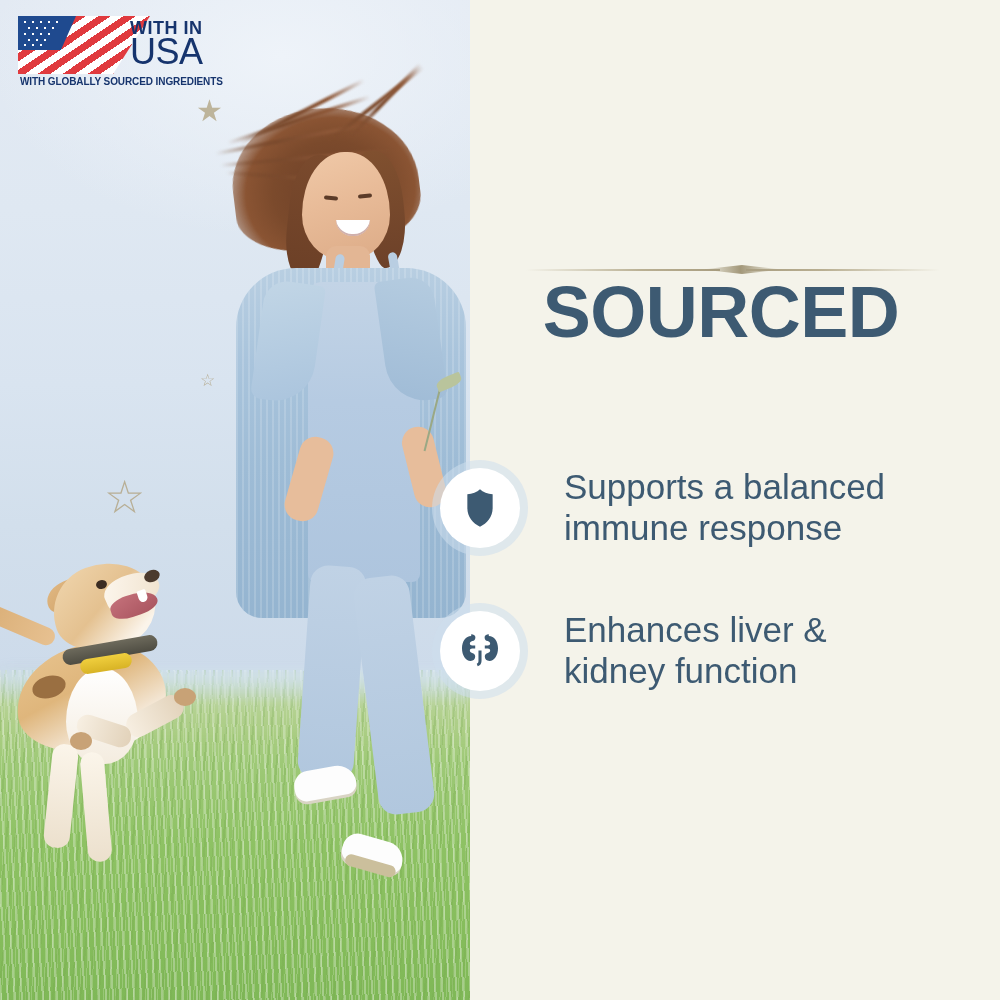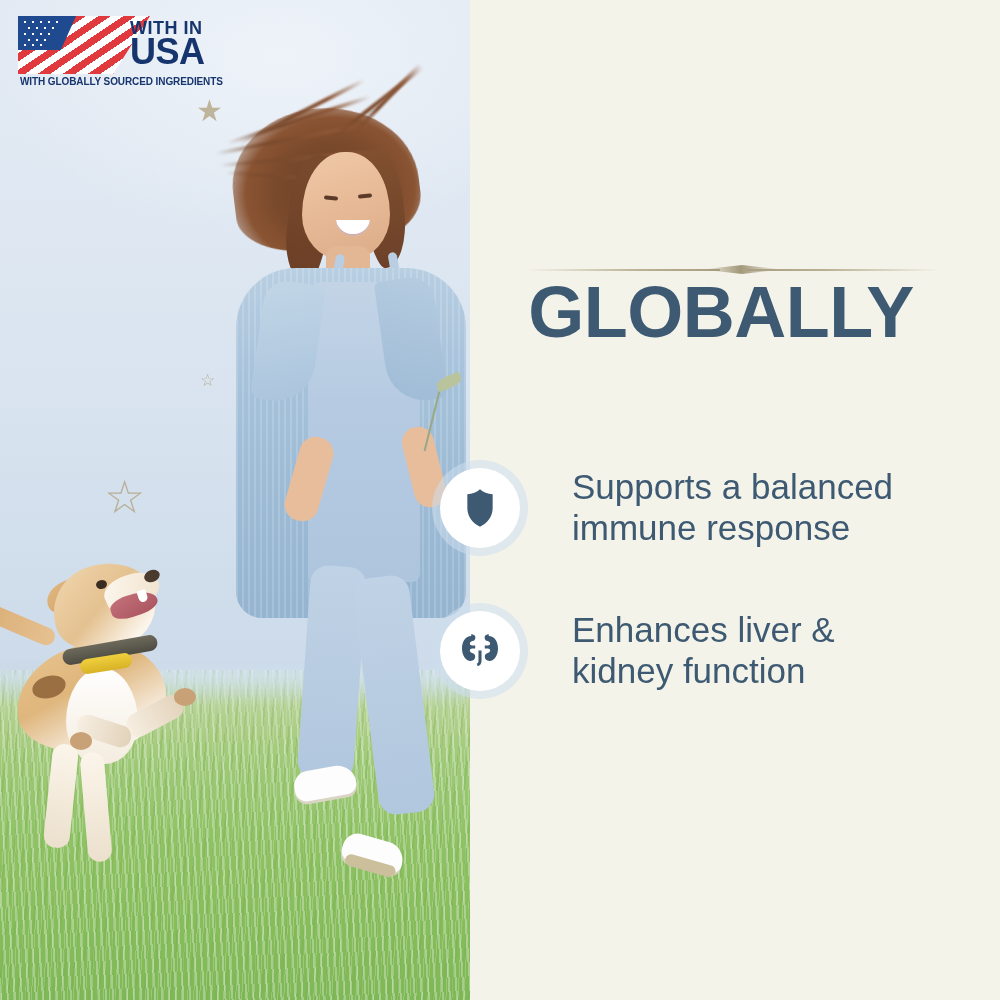--- a/index.html
+++ b/index.html
@@ -299,21 +299,21 @@
       radial-gradient(circle .9px at 12px 26px, #fff 99%, transparent 100%),
       radial-gradient(circle .9px at 20px 26px, #fff 99%, transparent 100%);
   }
   .usa-made{
     position:absolute; left:112px; top:4px;
     font-weight:bold; font-size:18px; letter-spacing:.5px; color:#16346d;
     font-family:"Liberation Sans", sans-serif;
   }
   .usa-big{
     position:absolute; left:112px; top:20px;
-    font-weight:bold; font-size:36px; letter-spacing:-.5px; color:#16346d;
+    font-weight:normal; font-size:36px; letter-spacing:-.5px; color:#16346d;
     line-height:1; font-family:"Liberation Sans", sans-serif;
   }
   .usa-sub{
     position:absolute; left:2px; top:62px;
     font-weight:bold; font-size:10px; letter-spacing:-.1px; color:#16346d;
     font-family:"Liberation Sans", sans-serif; white-space:nowrap;
   }
 
   
   .content{
@@ -349,21 +349,21 @@
     text-align:center;
     font-size:72px; font-weight:bold; letter-spacing:-.5px; color:#3d5a72;
     font-family:"Liberation Sans", sans-serif; line-height:1;
   }
 
   .benefits{
     position:absolute; left:-38px; top:460px; width:560px;
   }
   .benefit{
     position:relative; display:flex; align-items:center;
-    min-height:96px; margin-bottom:47px;gap:8px;
+    min-height:96px; margin-bottom:47px;
   }
   .icon-wrap{
     position:relative; flex:0 0 96px; width:96px; height:96px;
     display:flex; align-items:center; justify-content:center;
   }
   .icon-ring{
     position:absolute; inset:0; border-radius:50%;
     background:rgba(205,222,236,.55);
   }
   .icon-disc{
@@ -460,21 +460,21 @@
 
   <div class="content">
 
 
     <div class="divider">
       <div class="ln left"></div>
       <div class="lens"></div>
       <div class="ln right"></div>
     </div>
 
-    <div class="headline">GLOBALLY</div>
+    <div class="headline">SOURCED</div>
 
     <div class="benefits">
 
       <div class="benefit">
         <div class="icon-wrap">
           <div class="icon-ring"></div>
           <div class="icon-disc"></div>
           <div class="icon-glyph">
             <svg viewBox="0 0 24 24" aria-hidden="true">
               <path d="M12 2.2c-1.5 1.5-4.1 2.5-6.6 2.6v7.2c0 4.6 3 8 6.6 9.8 3.6-1.8 6.6-5.2 6.6-9.8V4.8C16.1 4.7 13.5 3.7 12 2.2z"></path>

